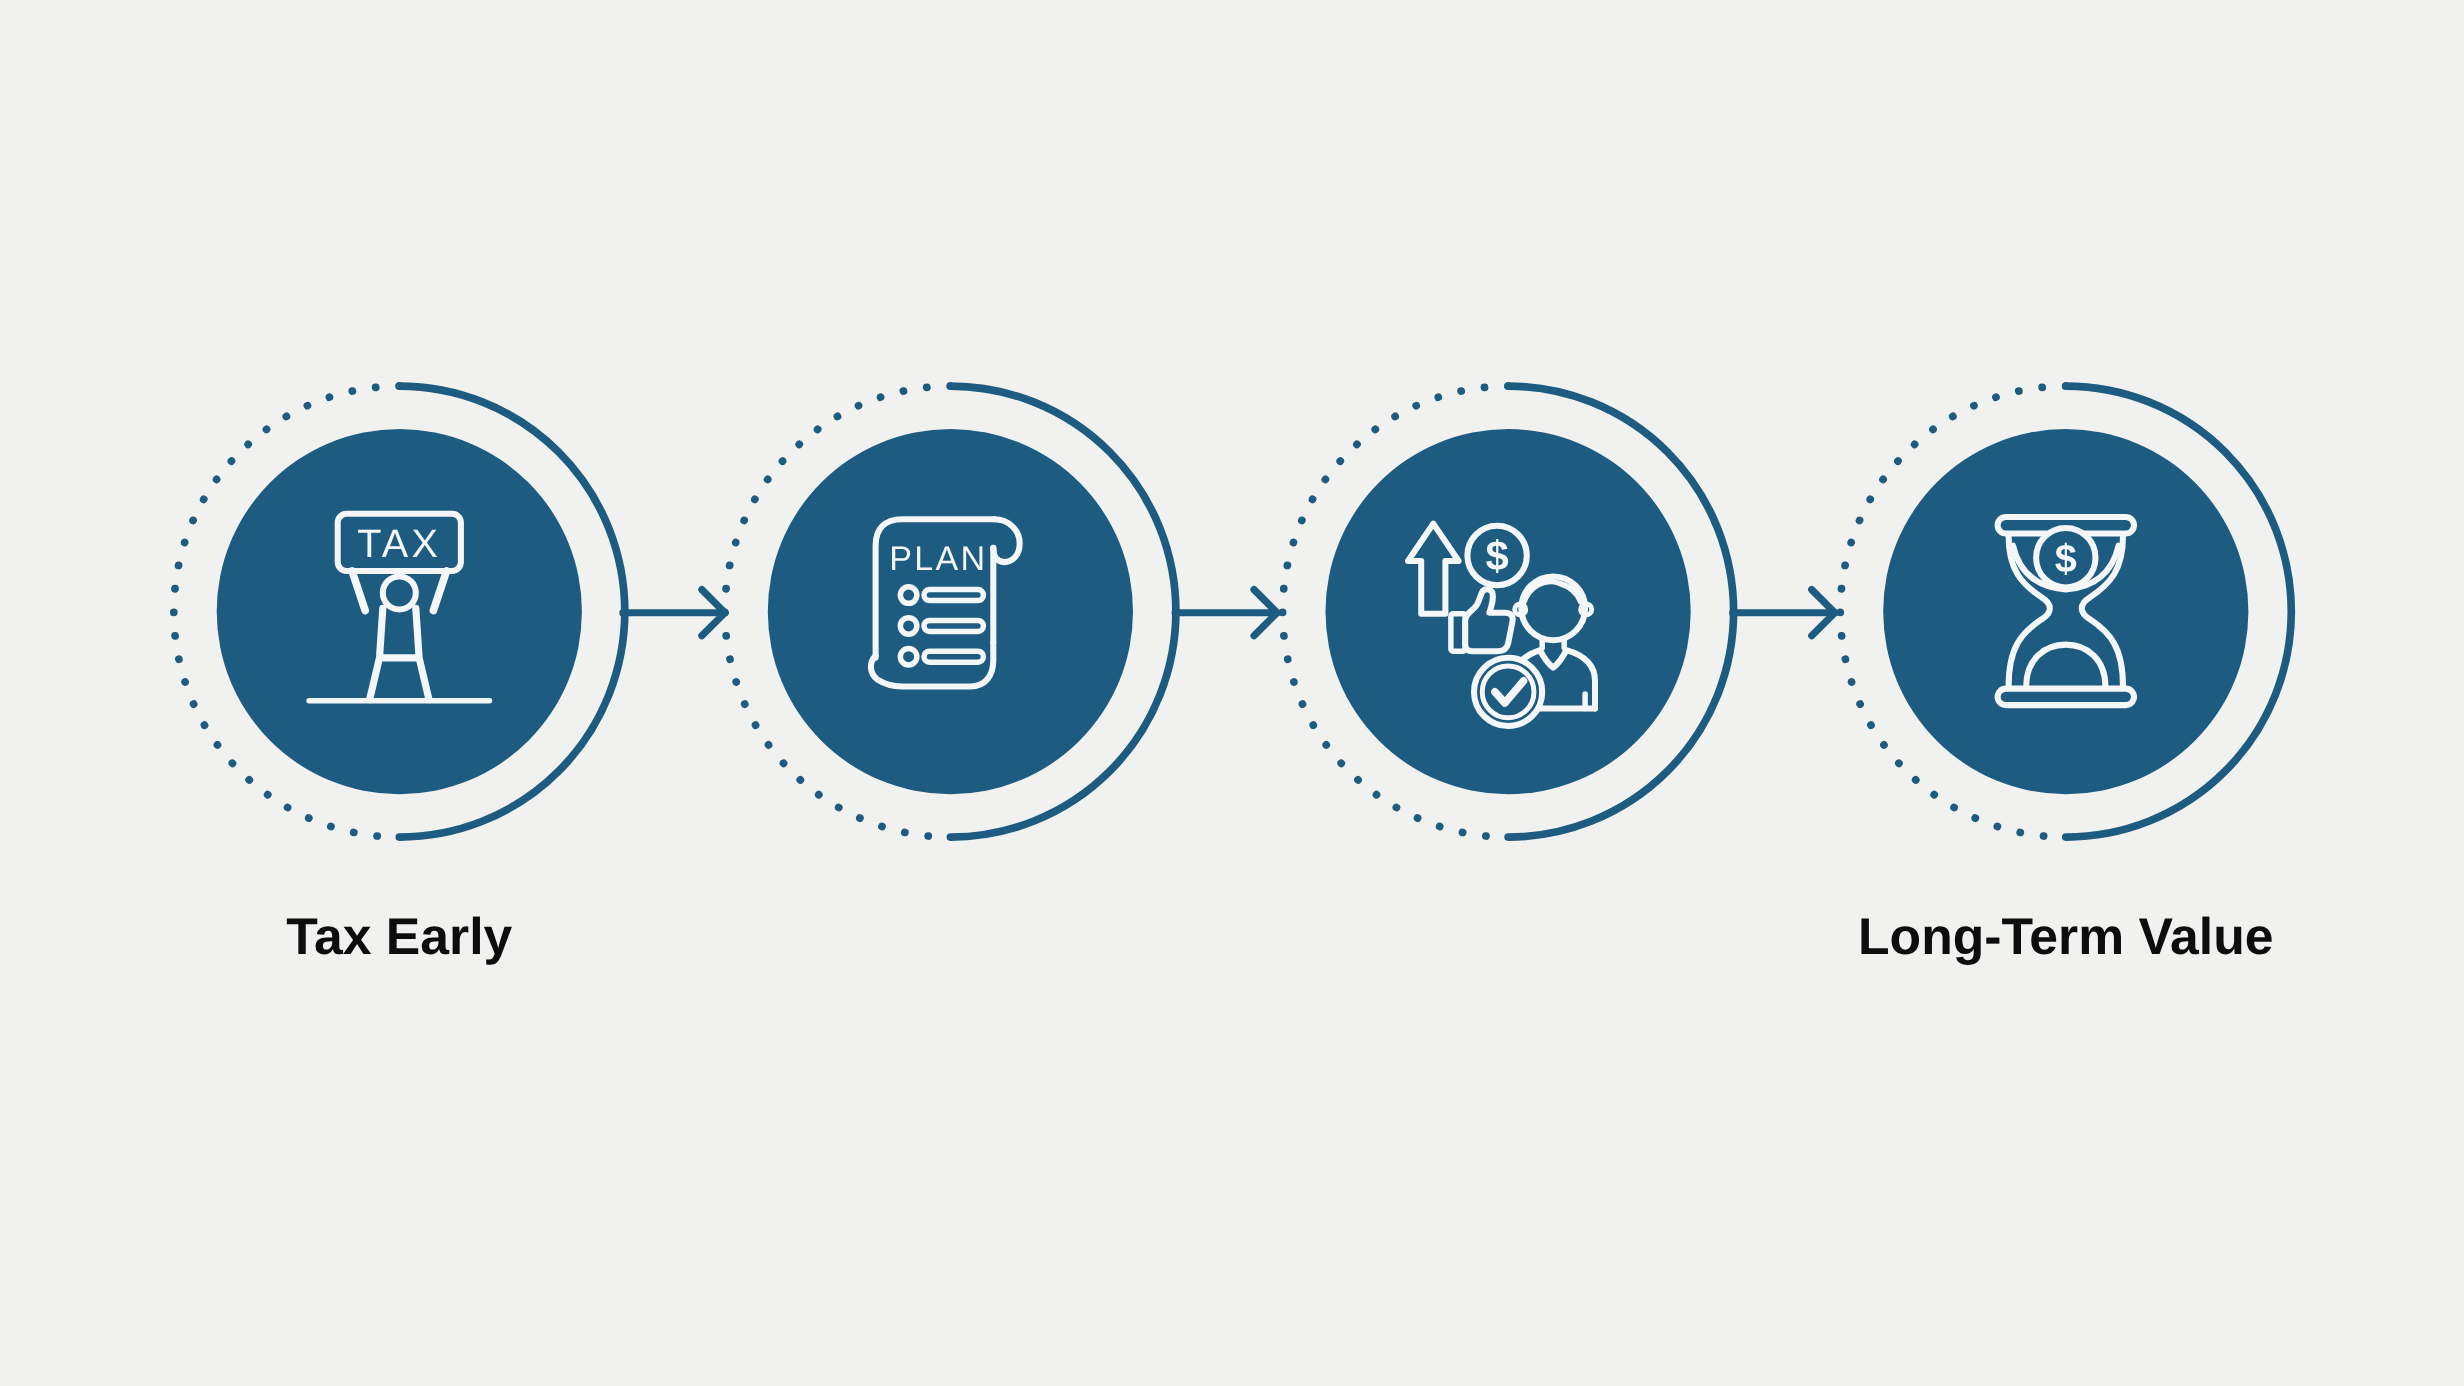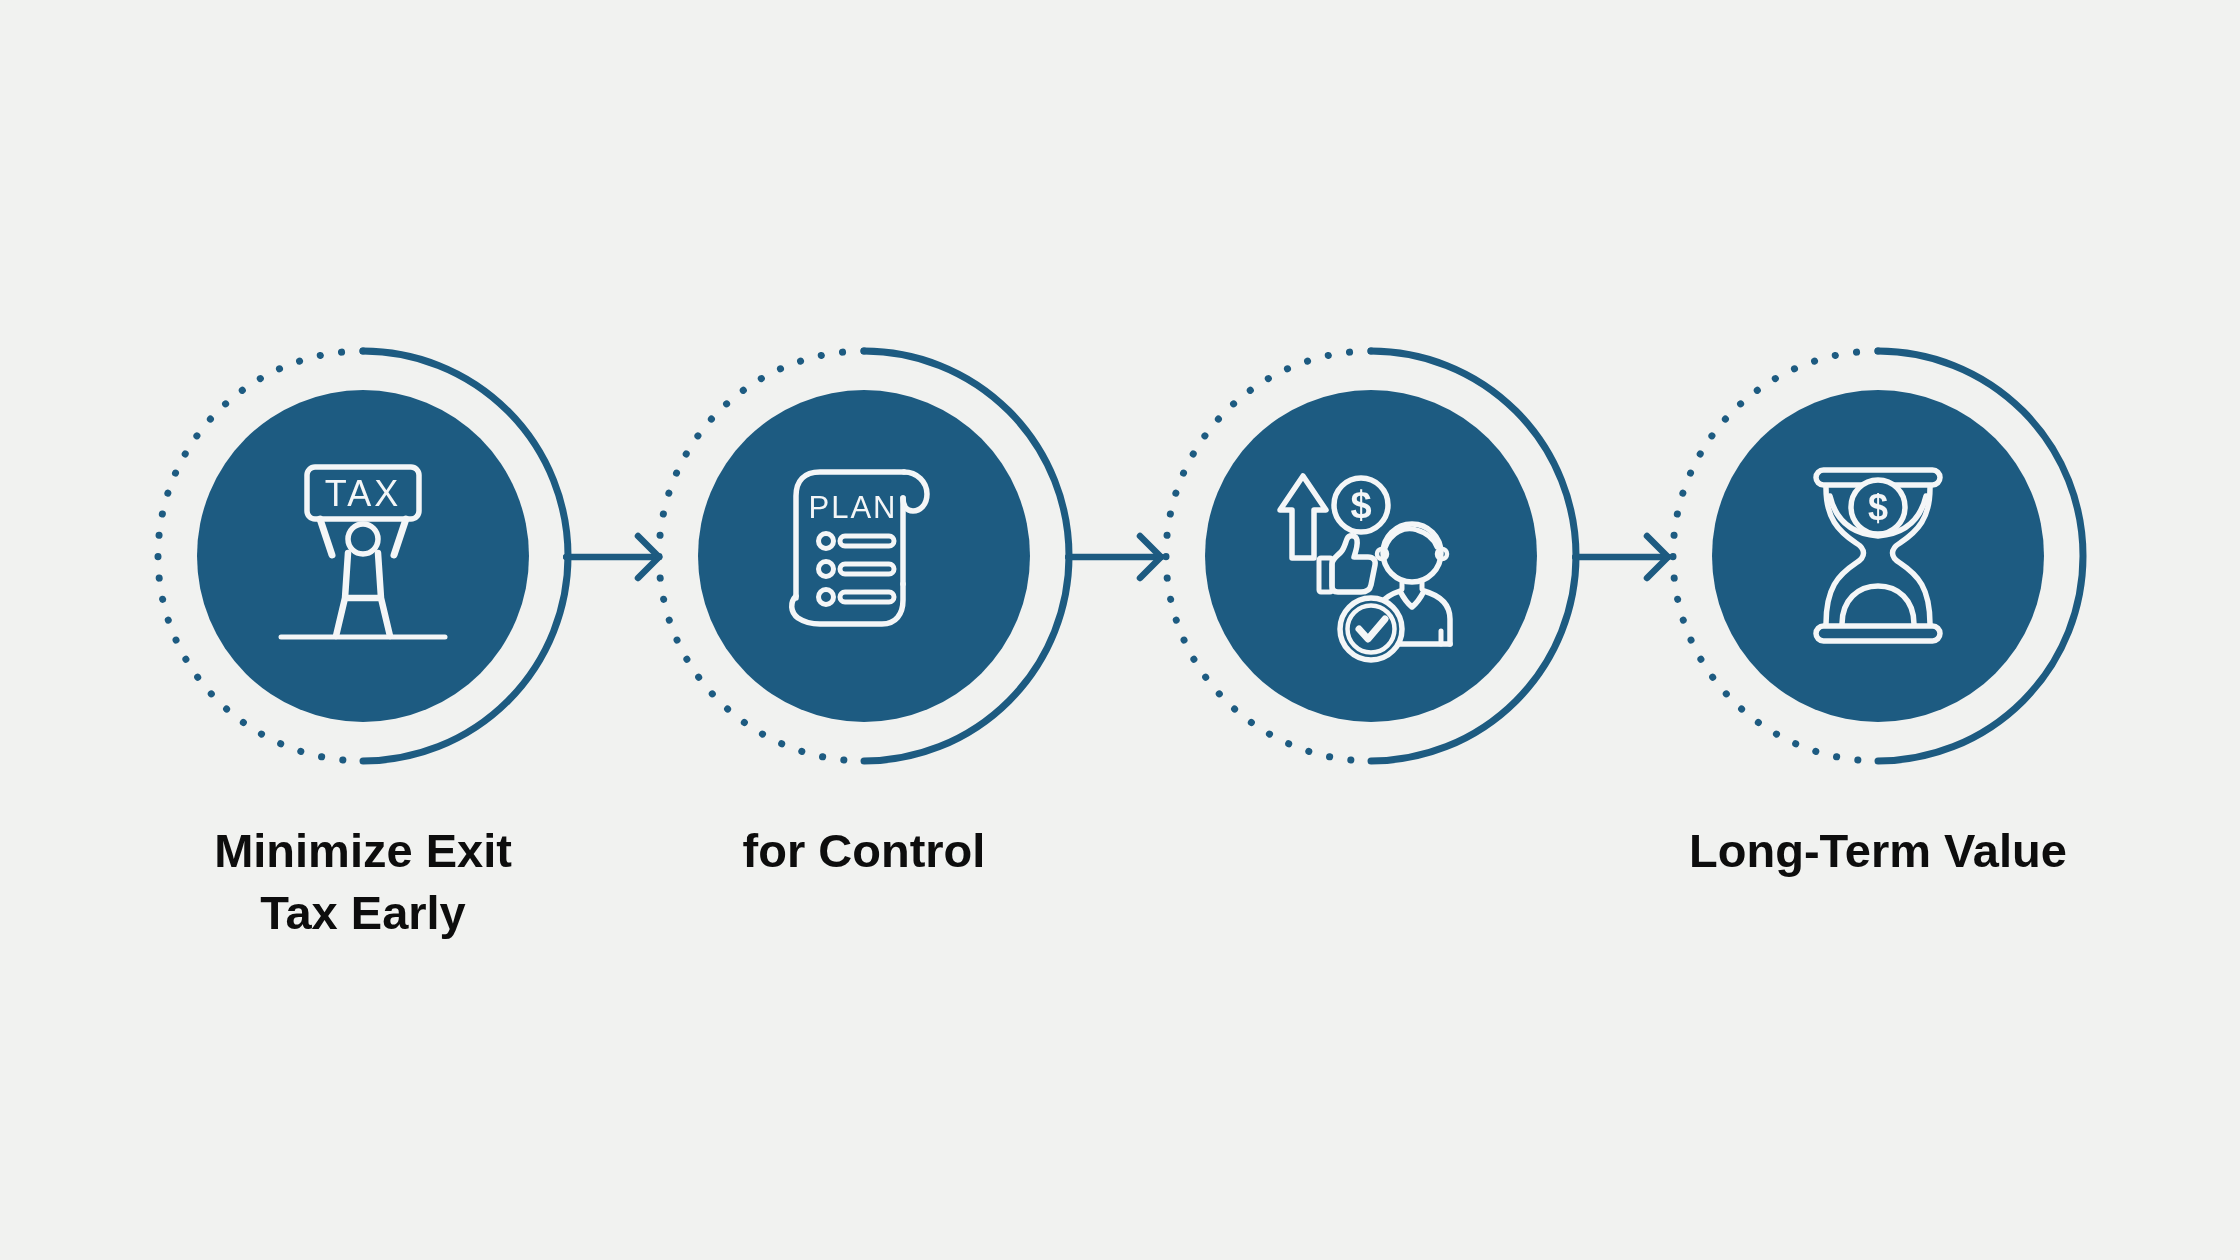--- a/index.html
+++ b/index.html
@@ -136,25 +136,23 @@
       <path d="M -48,-60 C -42,-34 -24,-22 0,-20 C 24,-22 42,-34 48,-60"></path>
       <path d="M -36,68 C -36,44 -20,30 0,30 C 20,30 36,44 36,68"></path>
       <g>
         <circle class="mask" cx="0" cy="-49" r="27" stroke="var(--stroke)" stroke-width="5.5"></circle>
         <text x="0" y="-36" font-size="36" font-weight="600" text-anchor="middle">$</text>
       </g>
     </g>
   </svg>
 
   <div class="label" style="left:83px">
-    <div>Minimize Exit</div>
     <div>Tax Early</div>
   </div>
   <div class="label" style="left:584px">
-    <div>for Control</div>
   </div>
   <div class="label" style="left:1091px">
   </div>
   <div class="label" style="left:1598px">
     <div>Long-Term Value</div>
   </div>
 
 </div>
 
 </body></html>

